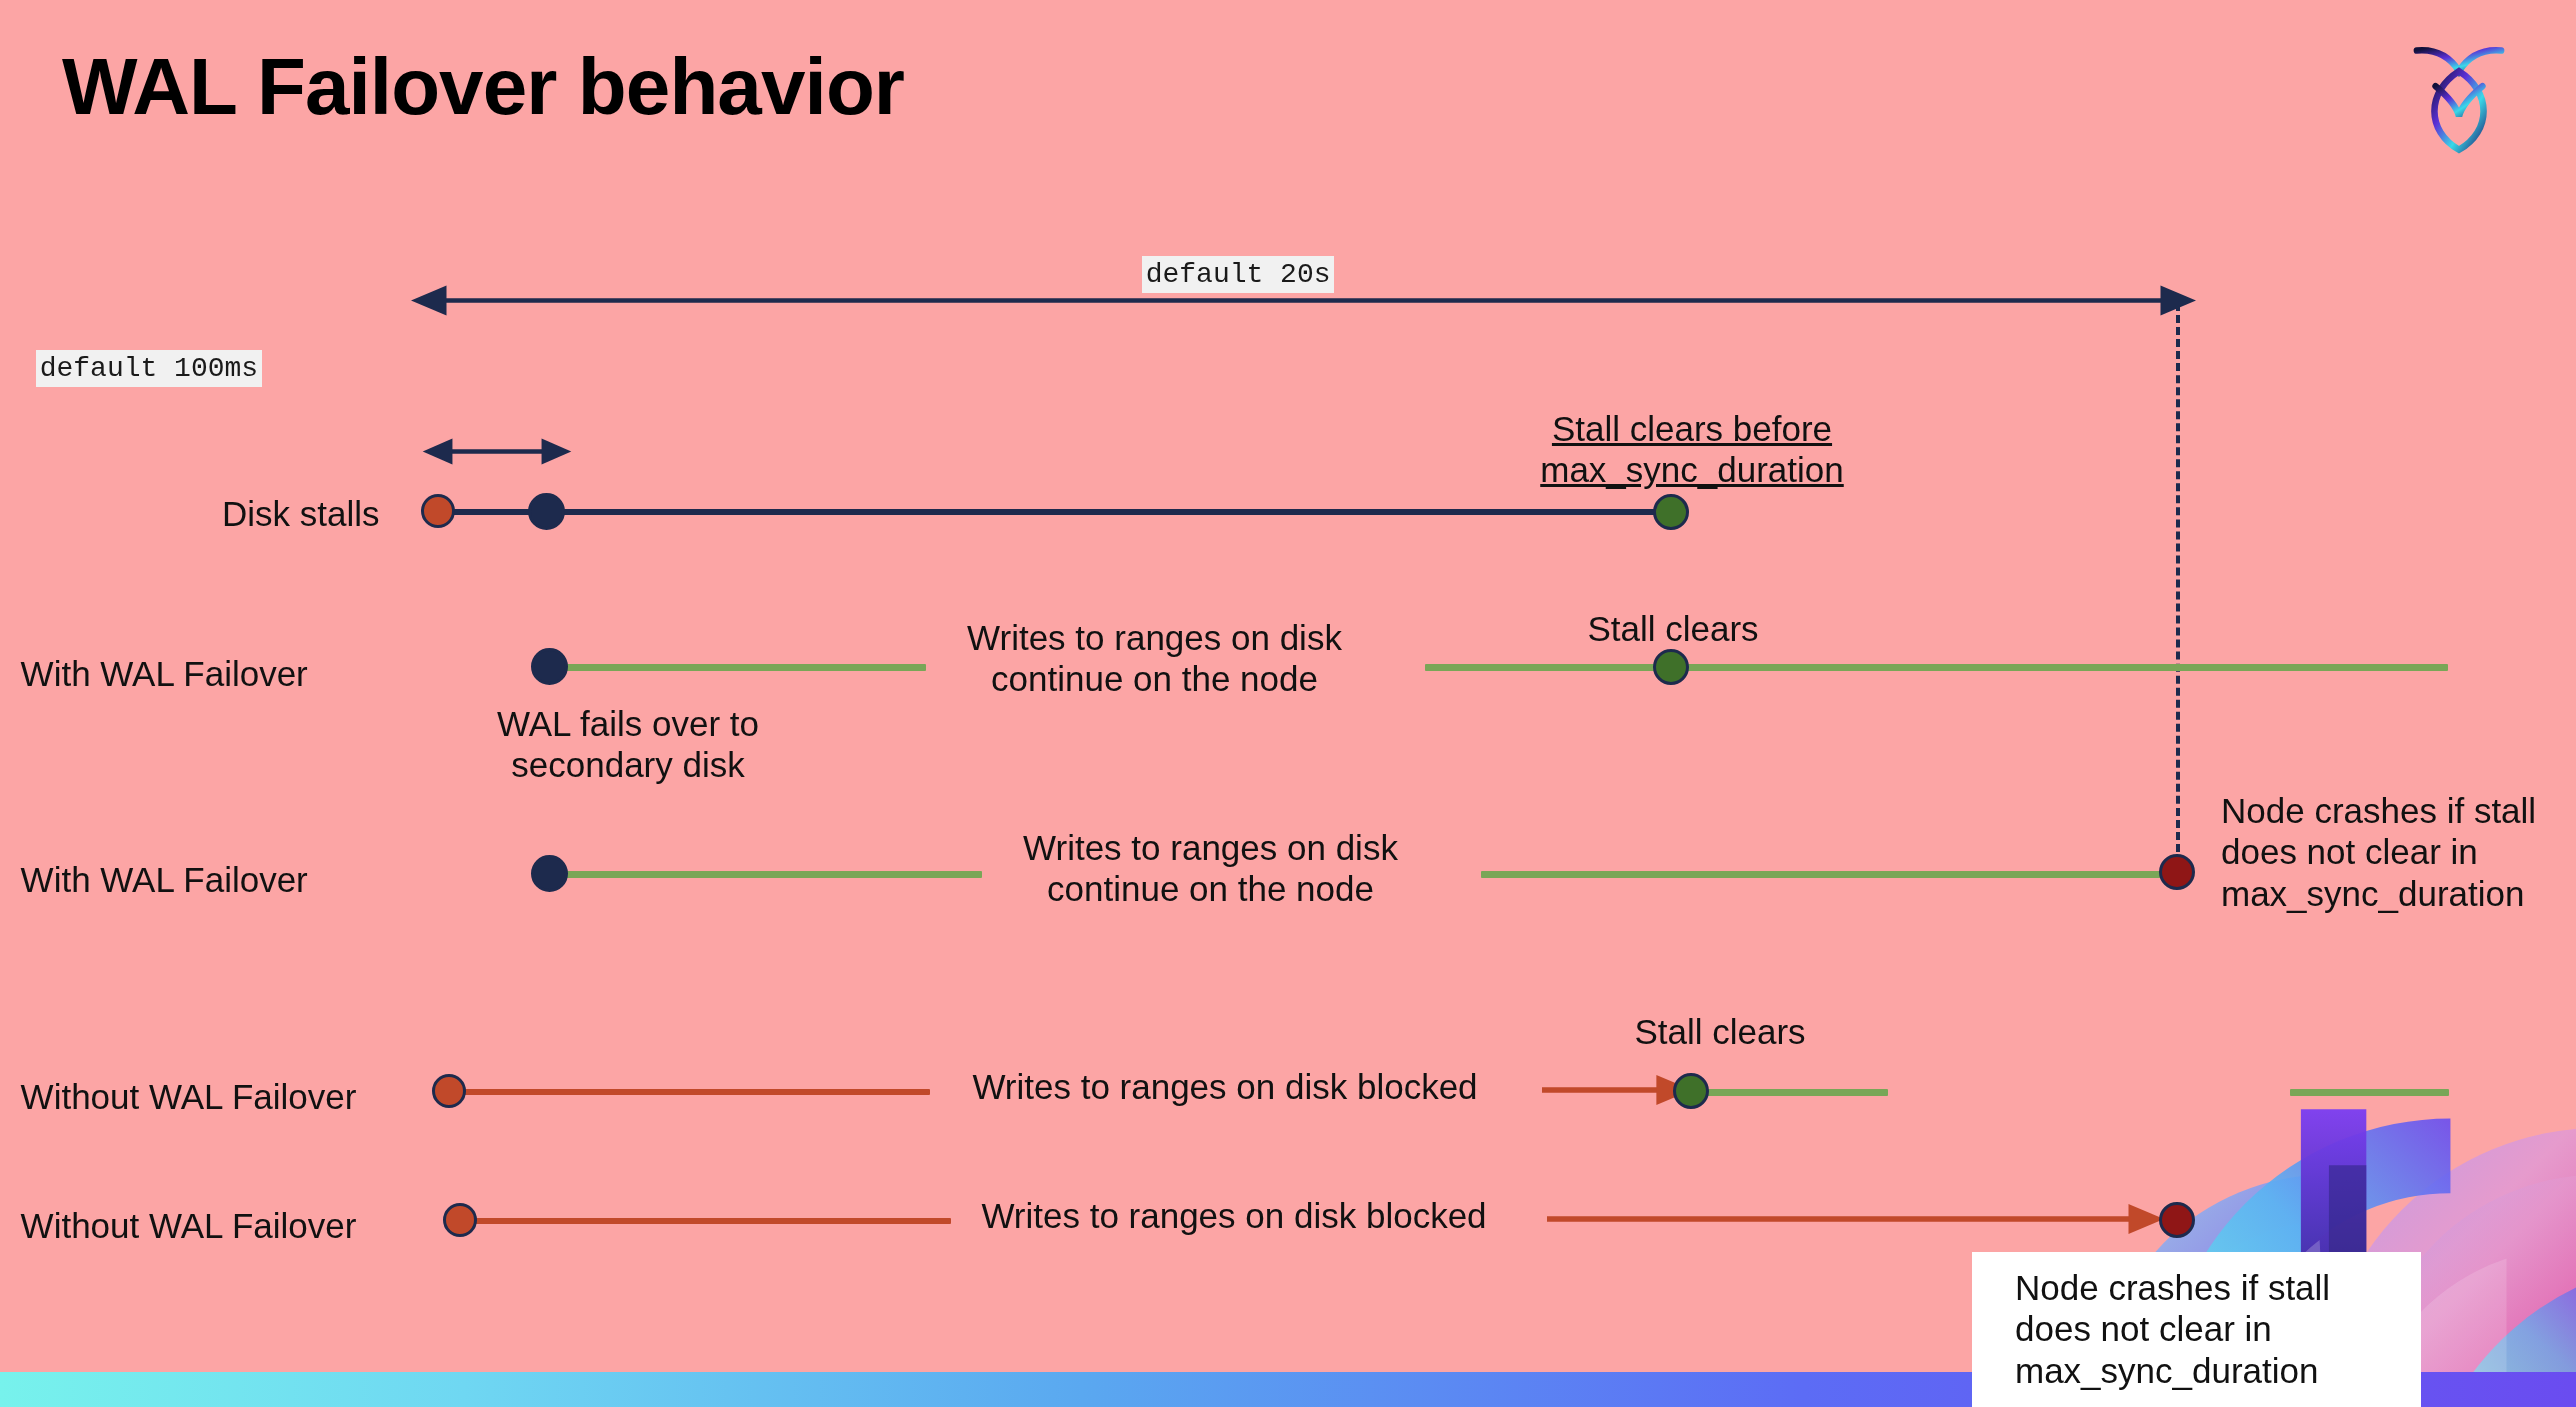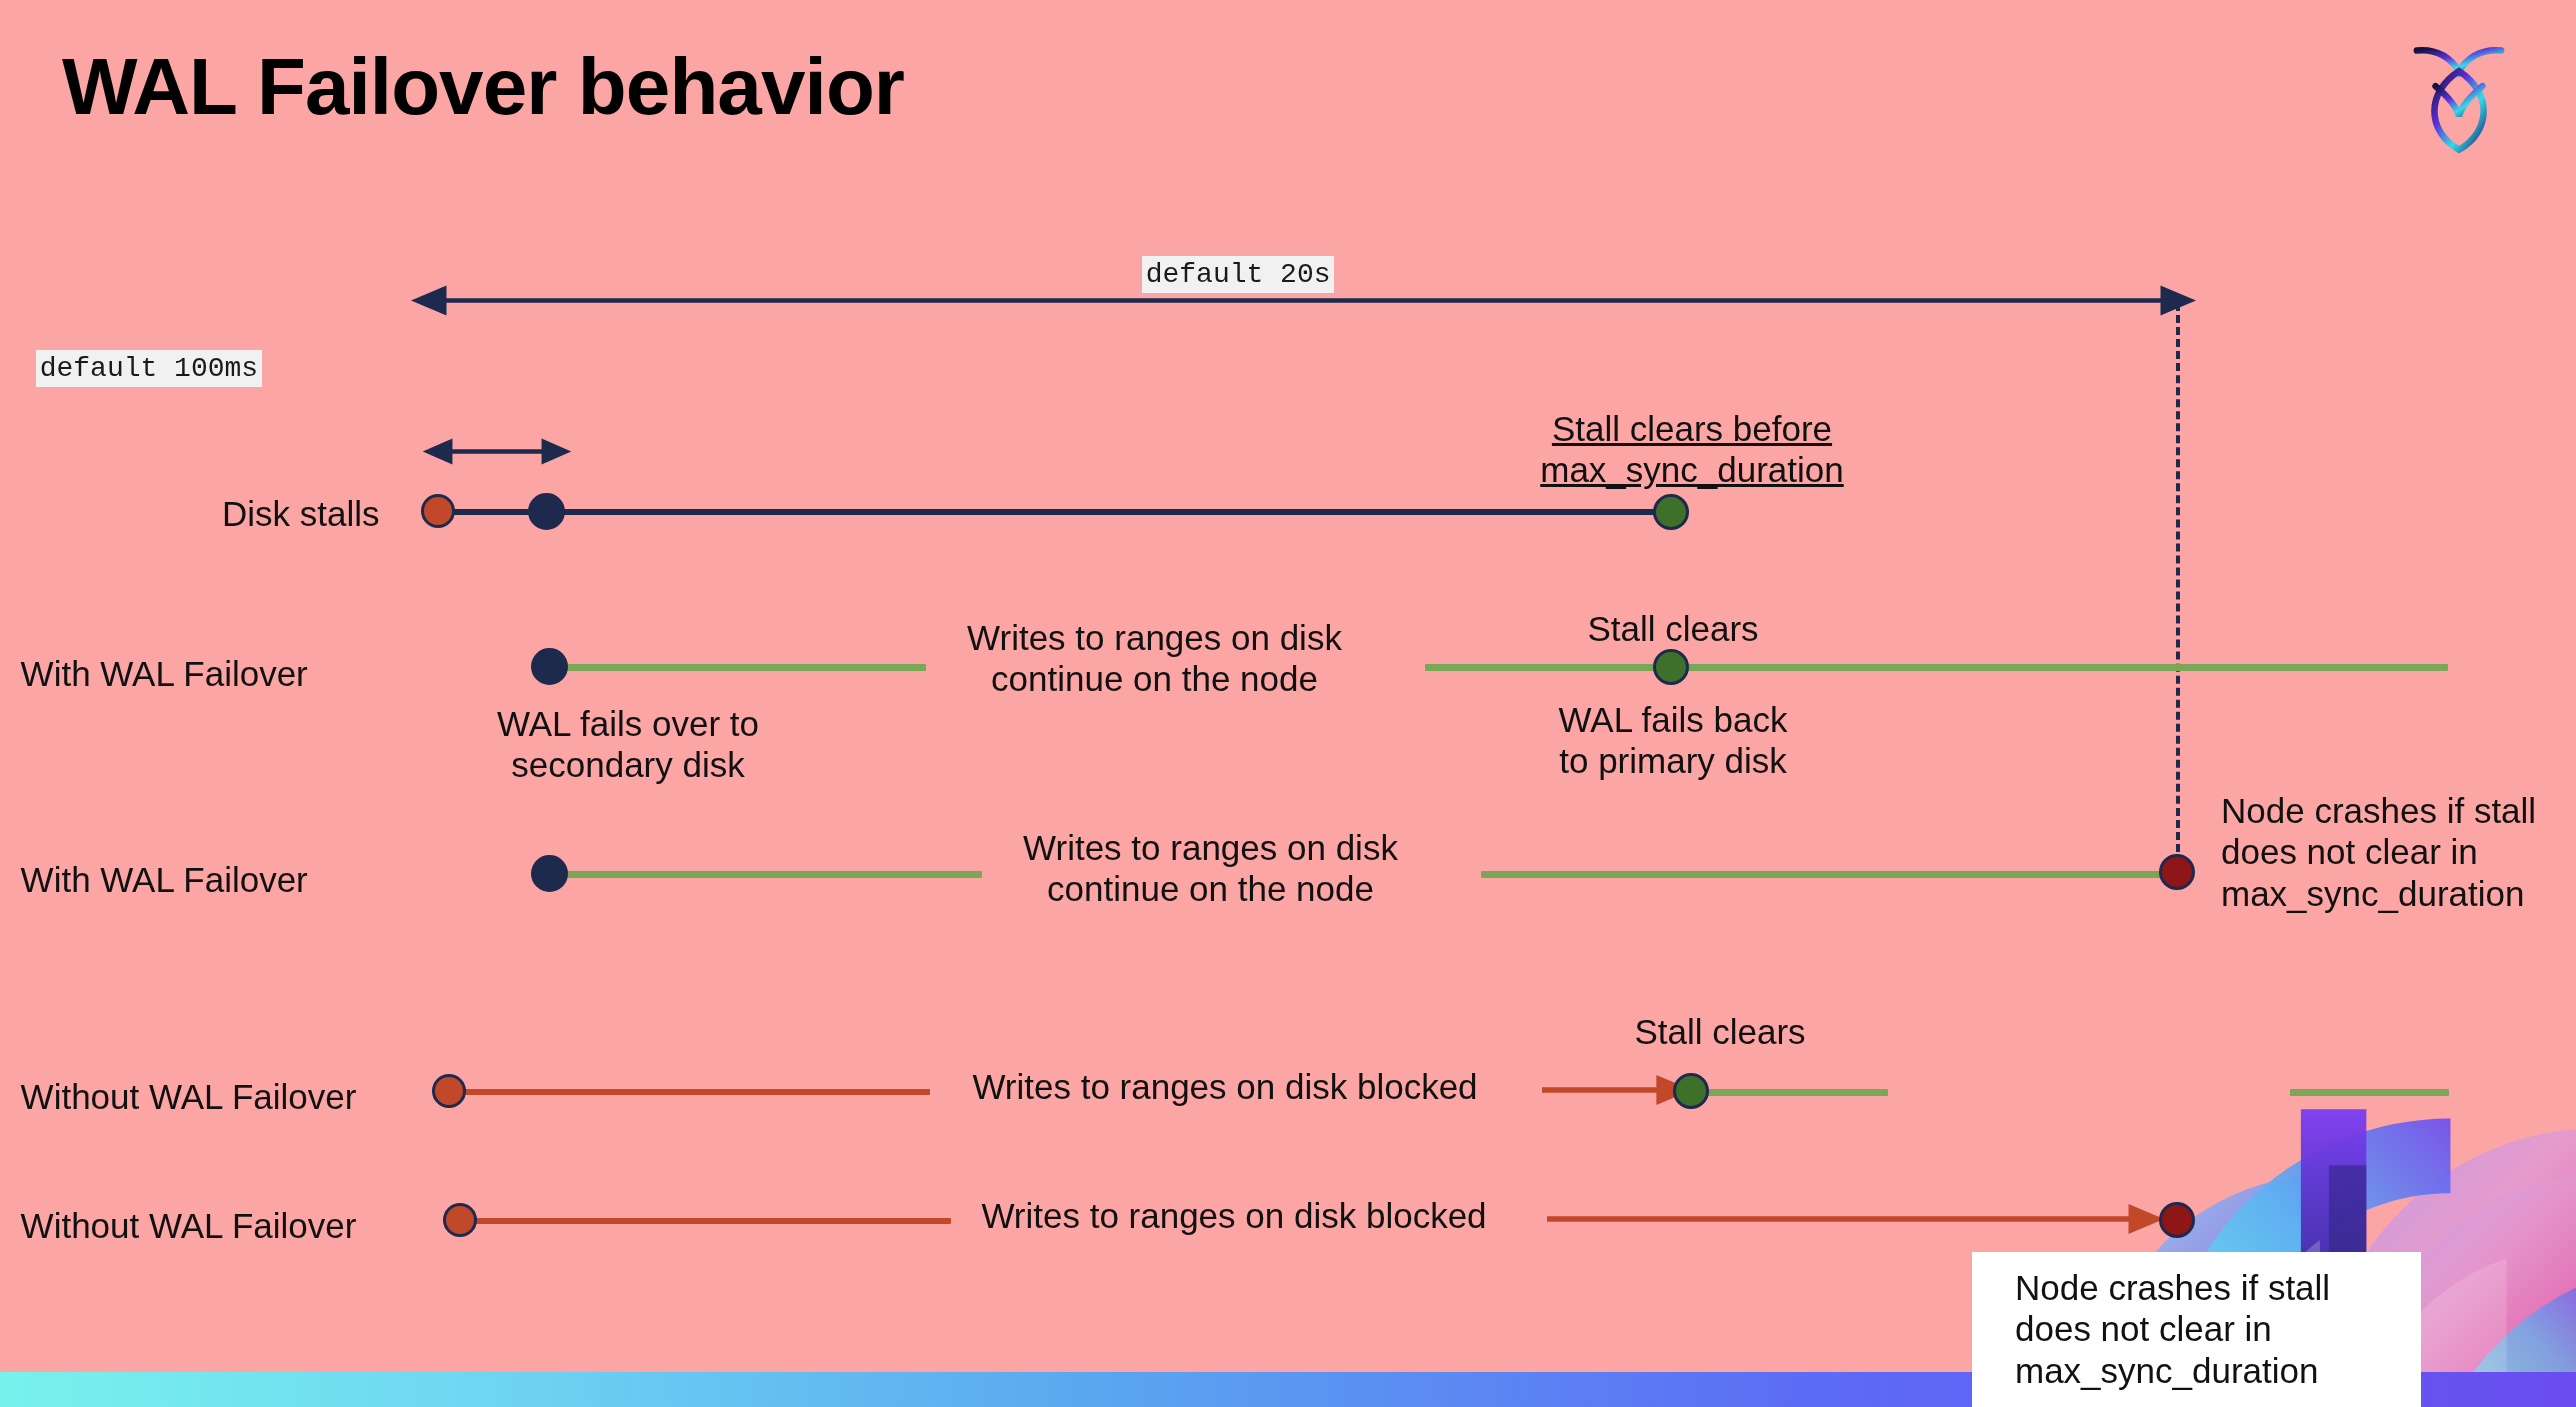--- a/index.html
+++ b/index.html
@@ -222,22 +222,20 @@
   <div class="line green" style="left:1425px; top:664px; width:1023px;"></div>
 
   <div class="dot navy" style="left:531px; top:648px; width:37px; height:37px;"></div>
   <div class="dot green" style="left:1653px; top:649px; width:36px; height:36px;"></div>
 
   <div class="note center" style="left:460px; top:695px; width:336px;margin-top:8px;">WAL fails over to
 secondary disk</div>
   <div class="note center" style="left:935px; top:617px; width:439px;">Writes to ranges on disk
 continue on the node</div>
   <div class="note center" style="left:1533px; top:608px; width:280px;">Stall clears</div>
-  <div class="note center" style="left:1514px; top:699px; width:318px;">WAL fails  back
-to primary disk</div>
 
   <div class="row-label" style="left:20.6px; top:860px;">With WAL Failover</div>
 
   <div class="line green" style="left:547px; top:871px; width:435px;"></div>
   <div class="line green" style="left:1481px; top:871px; width:710px;"></div>
 
   <div class="dot navy" style="left:531px; top:855px; width:37px; height:37px;"></div>
   <div class="dot darkred" style="left:2159px; top:854px; width:36px; height:36px;"></div>
 
   <div class="note center" style="left:991px; top:827px; width:439px;">Writes to ranges on disk

